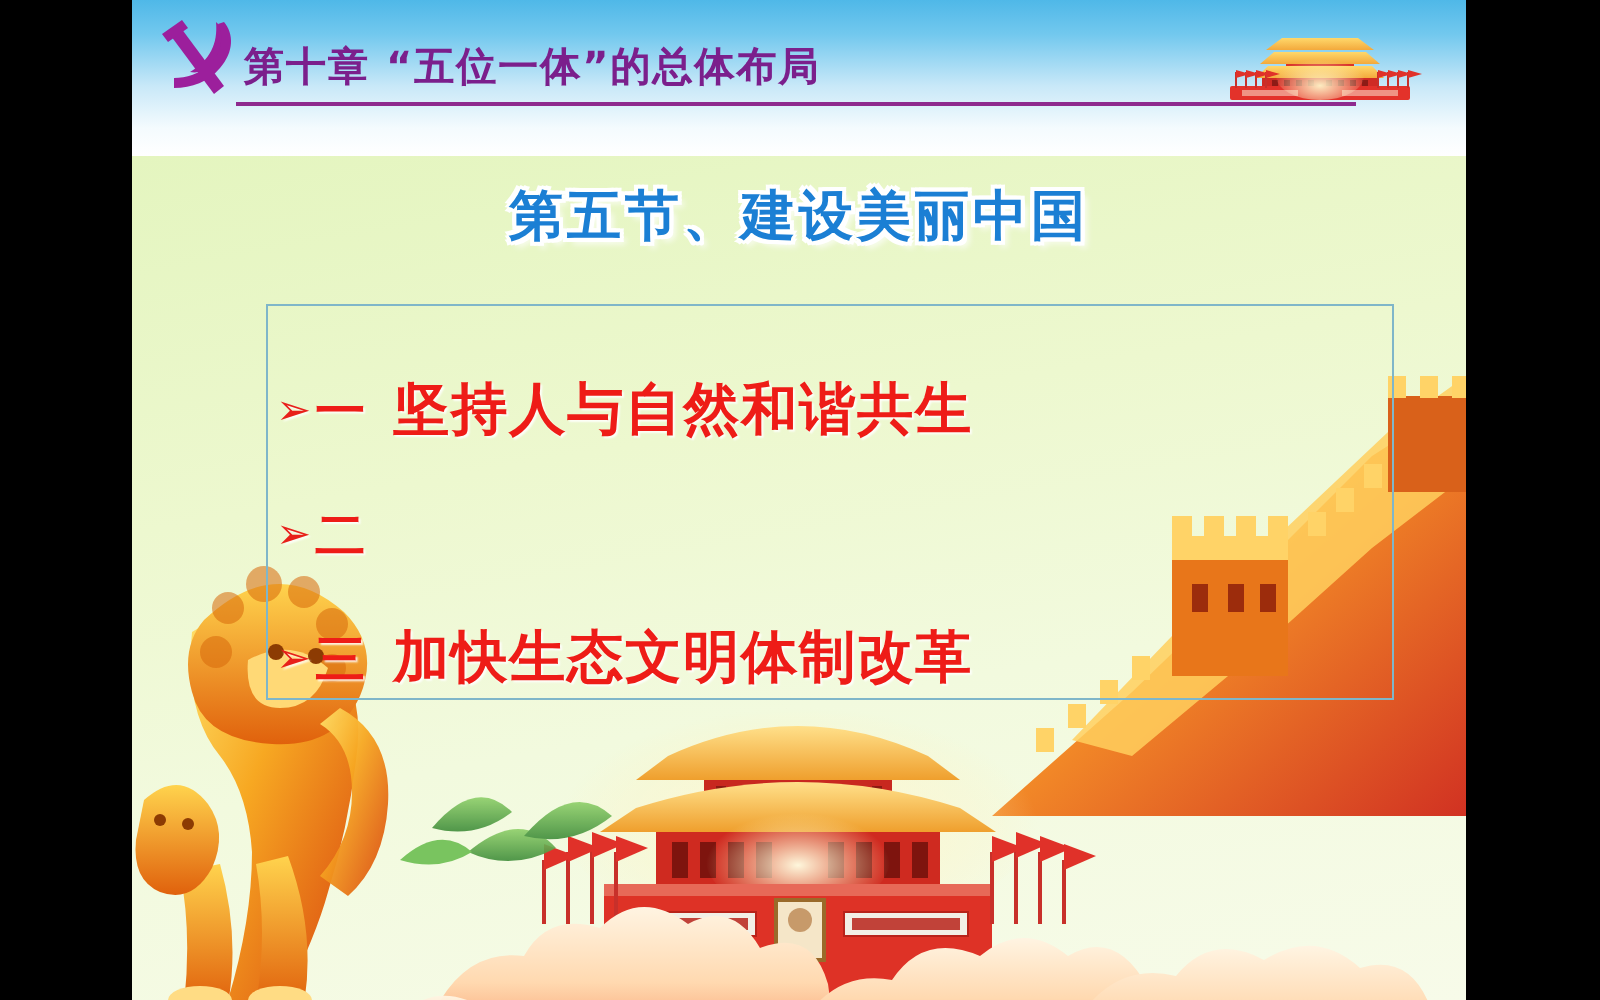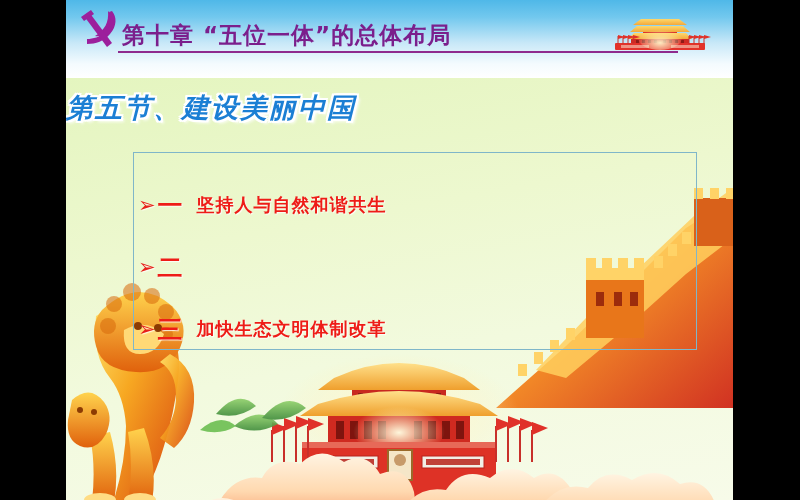--- a/index.html
+++ b/index.html
@@ -16,60 +16,60 @@
   
   #header{position:absolute;left:0;top:0;width:100%;height:78px;
           background:linear-gradient(180deg,#4fb8e8 0%,#72c8ee 22%,#c8e8f8 55%,#f4fbfe 82%,#ffffff 100%);
           overflow:hidden;}
   #header-underline{position:absolute;left:52px;top:51px;width:560px;height:2px;
           background:#8e2a8e;}
 
   .emblem{position:absolute;left:12px;top:8px;width:46px;height:44px;}
 
   #header-title{position:absolute;left:56px;top:20px;
-          font-size:23px;font-weight:bold;color:#7b1f8c;letter-spacing:1px;
+          font-size:20px;font-weight:bold;color:#7b1f8c;letter-spacing:1px;
           white-space:nowrap;
           font-family:"DejaVu Sans","Liberation Sans",sans-serif;}
 
   
   #header-art{position:absolute;right:14px;top:12px;width:118px;height:40px;}
 
   
   #body{position:absolute;left:0;top:78px;width:100%;height:422px;
         background:linear-gradient(170deg,#e4f5bf 0%,#edf8cf 35%,#f2fade 62%,#f7fbe9 100%);
         overflow:hidden;}
 
   
   .scenery{position:absolute;left:0;bottom:0;width:100%;height:100%;
            pointer-events:none;}
 
   
-  #slide-title{position:absolute;left:0;top:12px;width:100%;text-align:left;
+  #slide-title{position:absolute;left:0;top:12px;width:100%;text-align:center;
         font-size:27px;font-weight:bold;color:#1b7fd4;
         font-family:"DejaVu Sans","Liberation Sans",sans-serif;
         letter-spacing:2px;
         text-shadow:
            2px 0 0 #fff,-2px 0 0 #fff,0 2px 0 #fff,0 -2px 0 #fff,
            2px 2px 0 #fff,-2px 2px 0 #fff,2px -2px 0 #fff,-2px -2px 0 #fff,
-           3px 3px 3px rgba(255,255,255,.9); font-style: italic;}
+           3px 3px 3px rgba(255,255,255,.9);}
 
   
   #content-box{position:absolute;left:67px;top:74px;width:562px;height:196px;
         border:1px solid #7fb6c9;background:transparent;}
 
   #bullet-list{position:absolute;left:72px;top:96px;width:560px;}
   .bullet-row{display:flex;align-items:center;height:62px;white-space:nowrap;}
   .bullet-marker{color:#e8201a;font-size:21px;line-height:1;
         margin-right:2px;font-family:"DejaVu Sans",sans-serif;
         text-shadow:1px 1px 1px rgba(255,255,255,.8);}
   .bullet-index{color:#ee1c17;font-size:25px;font-weight:bold;
         font-family:"DejaVu Sans","Liberation Sans",sans-serif;
         margin-right:14px;
         text-shadow:1px 1px 1px rgba(255,255,255,.85);}
-  .bullet-text{color:#ee1c17;font-size:18px;font-weight:bold;
+  .bullet-text{color:#ee1c17;font-size:28px;font-weight:bold;
         font-family:Liberation Mono, monospace;
         letter-spacing:1px;
         text-shadow:1px 1px 1px rgba(255,255,255,.85);}
 </style>
 </head>
 <body>
 
 <div id="stage">
   <div id="slide">
 

